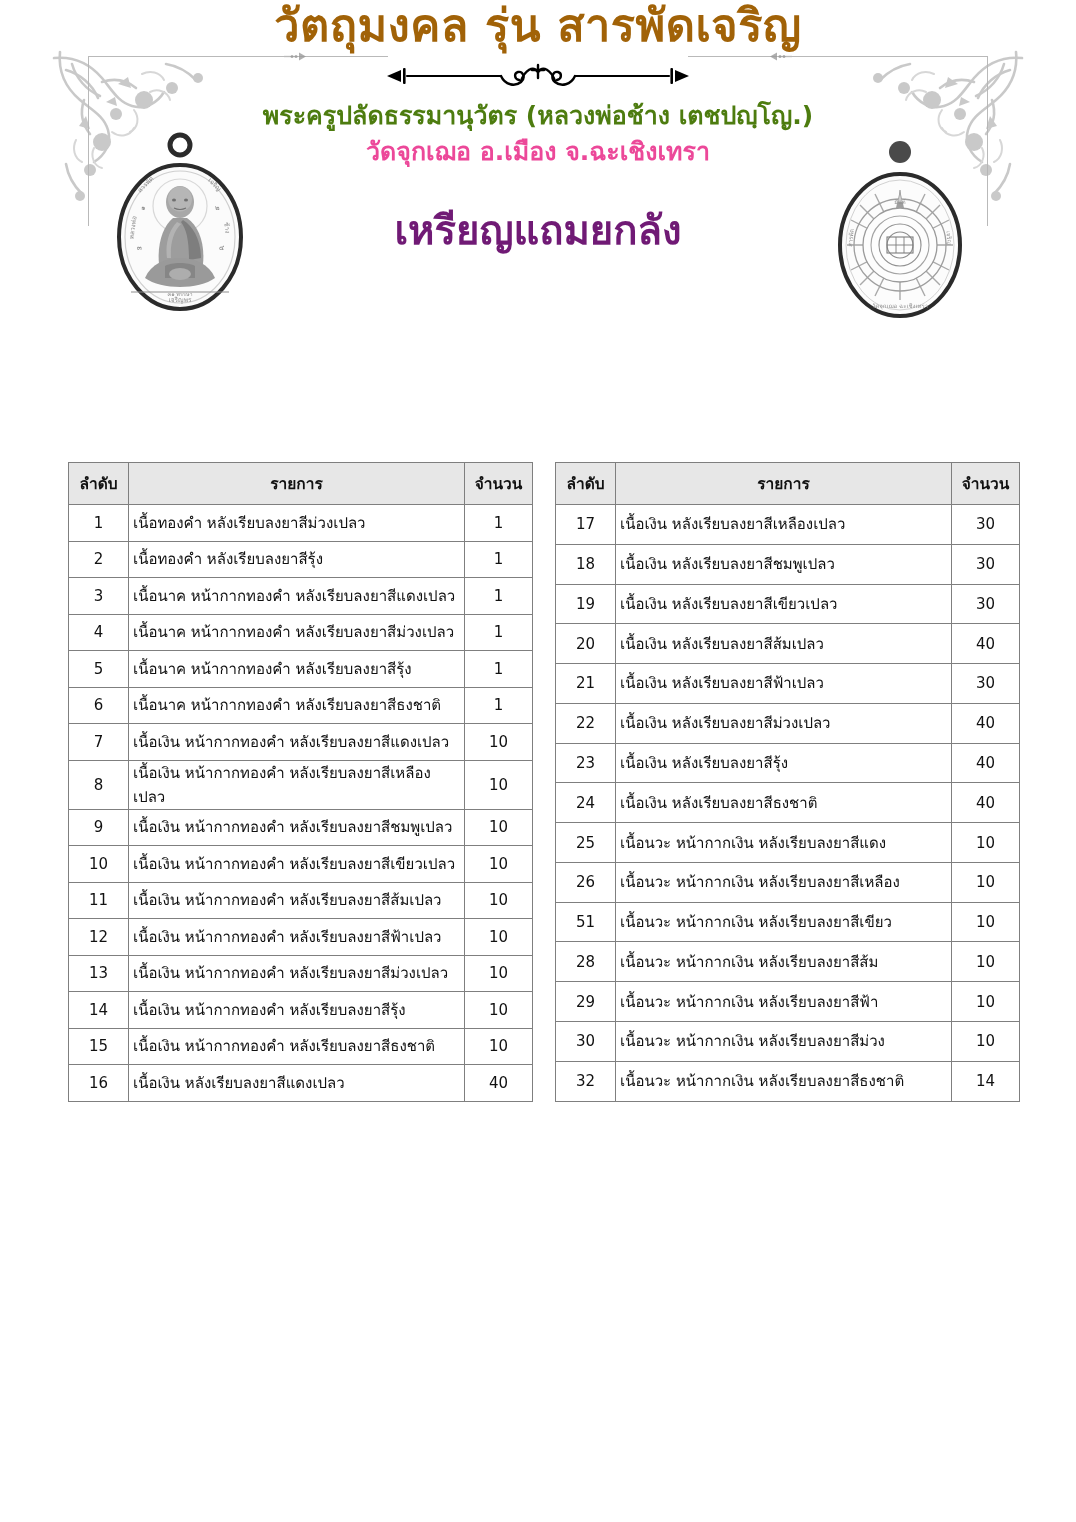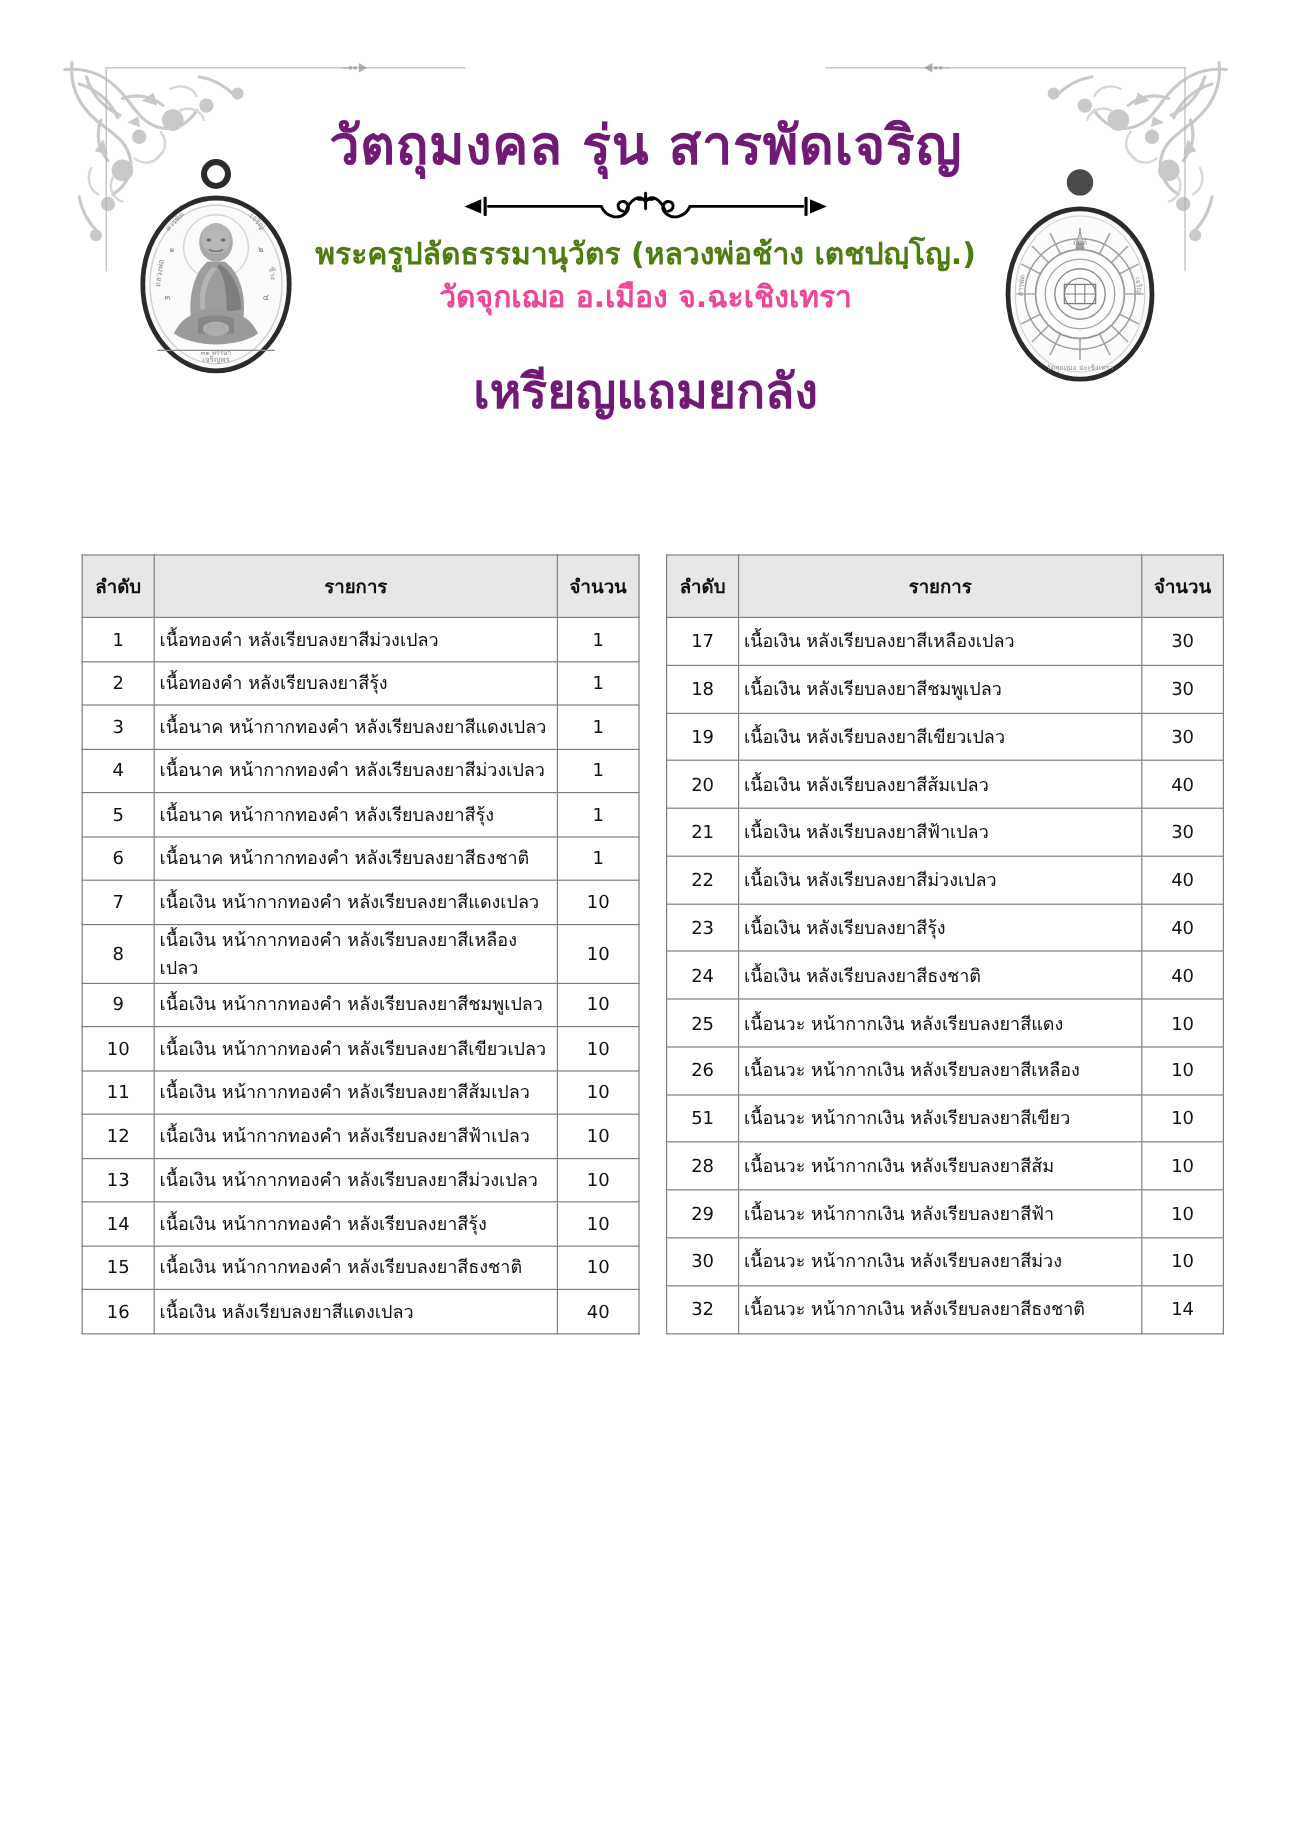--- a/index.html
+++ b/index.html
@@ -55,26 +55,25 @@
 
   
   .header {
     position: absolute;
     left: 0;
     right: 0;
     top: 0;
     text-align: center;
   }
   .doc-title {
-    margin-top: 96px;
     font-size: 45px;
     font-weight: bold;
     letter-spacing: 0.5px;
     line-height: 1.15;
-    color: #701a75;
+    color: #a16207;
   }
   .divider-wrap {
     margin-top: 4px;
     height: 40px;
     display: flex;
     align-items: center;
     justify-content: center;
   }
   .subtitle-1 {
     margin-top: 2px;
@@ -117,21 +116,21 @@
     font-size: 15px;
     font-weight: normal;
     color: #111;
     height: 36.5px;
     padding: 0 4px;
   }
   table.list thead th {
     background: #e7e7e7;
     font-weight: bold;
     font-size: 15.5px;
-    height: 52px;
+    height: 42px;
     text-align: center;
   }
   col.c-no   { width: 60px; }
   col.c-item { width: 336px; }
   col.c-qty  { width: 68px; }
 
   td.no  { text-align: center; }
   td.item{ text-align: left; padding-left: 9px; }
   td.qty { text-align: center; }
 </style>

